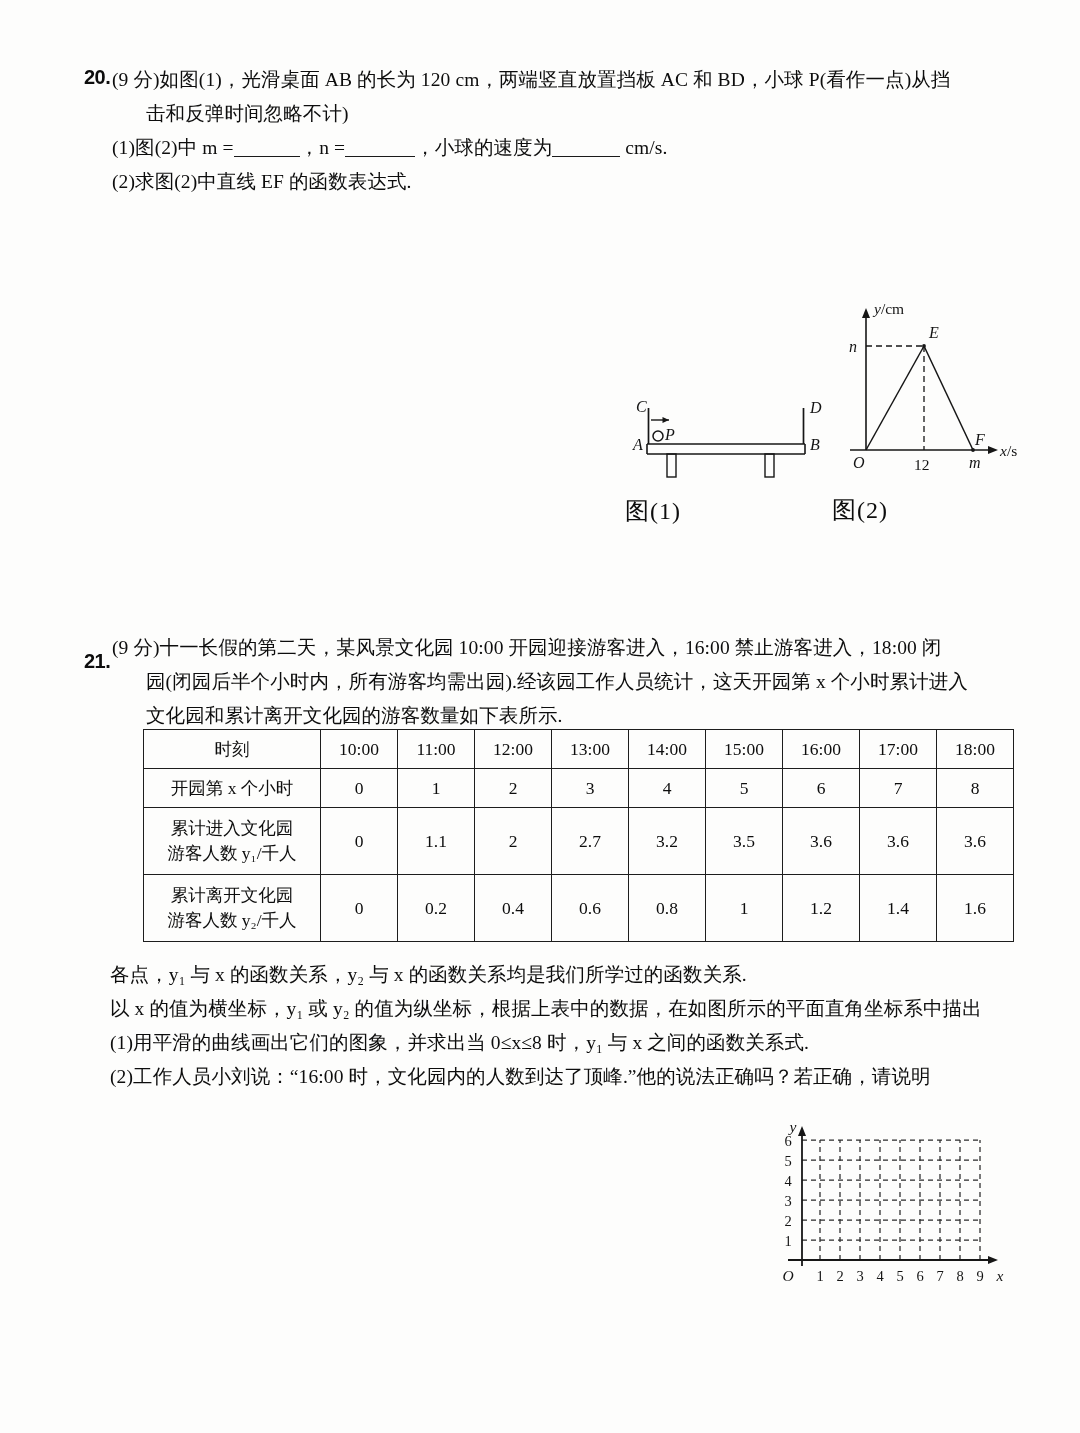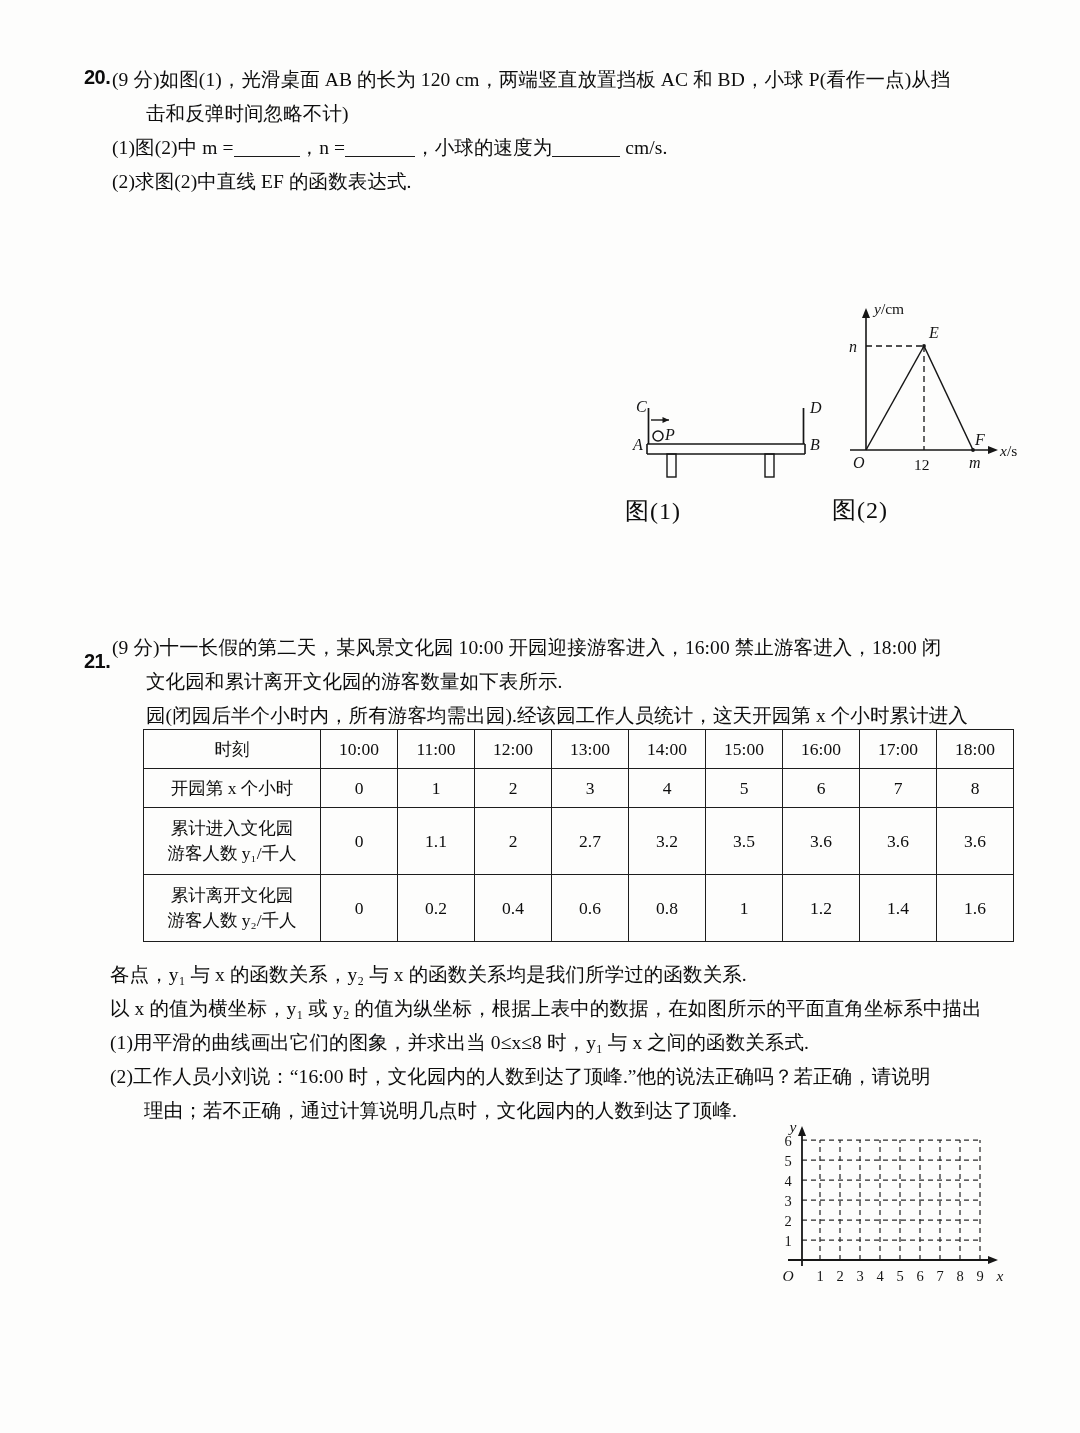--- a/index.html
+++ b/index.html
@@ -158,22 +158,22 @@
       <text x="129" y="168" font-family="Liberation Serif, serif" font-style="italic" font-size="16" fill="#141414">m</text>
       <text x="74" y="170" font-family="Liberation Serif, serif" font-size="15.5" fill="#141414">12</text>
     </svg>
     <div class="figcap" style="margin-left:-8px;">图(2)</div>
   </div>
 
   <div class="qnum" style="left:76px; top:650px;margin-left:8px;">21.</div>
 
   <div class="prob" style="left:112px; top:631px; width:905px;">
     <div class="line">(9 分)十一长假的第二天，某风景文化园 10:00 开园迎接游客进入，16:00 禁止游客进入，18:00 闭</div>
+    <div class="line indent">园(闭园后半个小时内，所有游客均需出园).经该园工作人员统计，这天开园第 x 个小时累计进入</div>
     <div class="line indent">文化园和累计离开文化园的游客数量如下表所示.</div>
-    <div class="line indent">园(闭园后半个小时内，所有游客均需出园).经该园工作人员统计，这天开园第 x 个小时累计进入</div>
   </div>
 
   <div class="tblwrap" style="left:143px; top:729px;">
     <table class="data">
       <tbody>
         <tr class="r1">
           <td class="rowlabel">时刻</td>
           <td class="val">10:00</td>
           <td class="val">11:00</td>
           <td class="val">12:00</td>
@@ -228,21 +228,20 @@
         </tr>
       </tbody>
     </table>
   </div>
 
   <div class="prob" style="left:110px; top:958px; width:910px;">
     <div class="line">各点，y₁ 与 x 的函数关系，y₂ 与 x 的函数关系均是我们所学过的函数关系.</div>
     <div class="line">以 x 的值为横坐标，y₁ 或 y₂ 的值为纵坐标，根据上表中的数据，在如图所示的平面直角坐标系中描出</div>
     <div class="line">(1)用平滑的曲线画出它们的图象，并求出当 0≤x≤8 时，y₁ 与 x 之间的函数关系式.</div>
     <div class="line">(2)工作人员小刘说：“16:00 时，文化园内的人数到达了顶峰.”他的说法正确吗？若正确，请说明</div>
-    <div class="line indent">理由；若不正确，通过计算说明几点时，文化园内的人数到达了顶峰.</div>
   </div>
 
   <div class="gridfig" style="left:780px; top:1118px;">
     <svg width="235" height="180" viewBox="0 0 235 180">
       <defs></defs>
 
       <g stroke="#2a2a2a" stroke-width="1.25" stroke-dasharray="5,4">
         <line x1="40" y1="142" x2="40" y2="22"></line>
         <line x1="60" y1="142" x2="60" y2="22"></line>
         <line x1="80" y1="142" x2="80" y2="22"></line>

